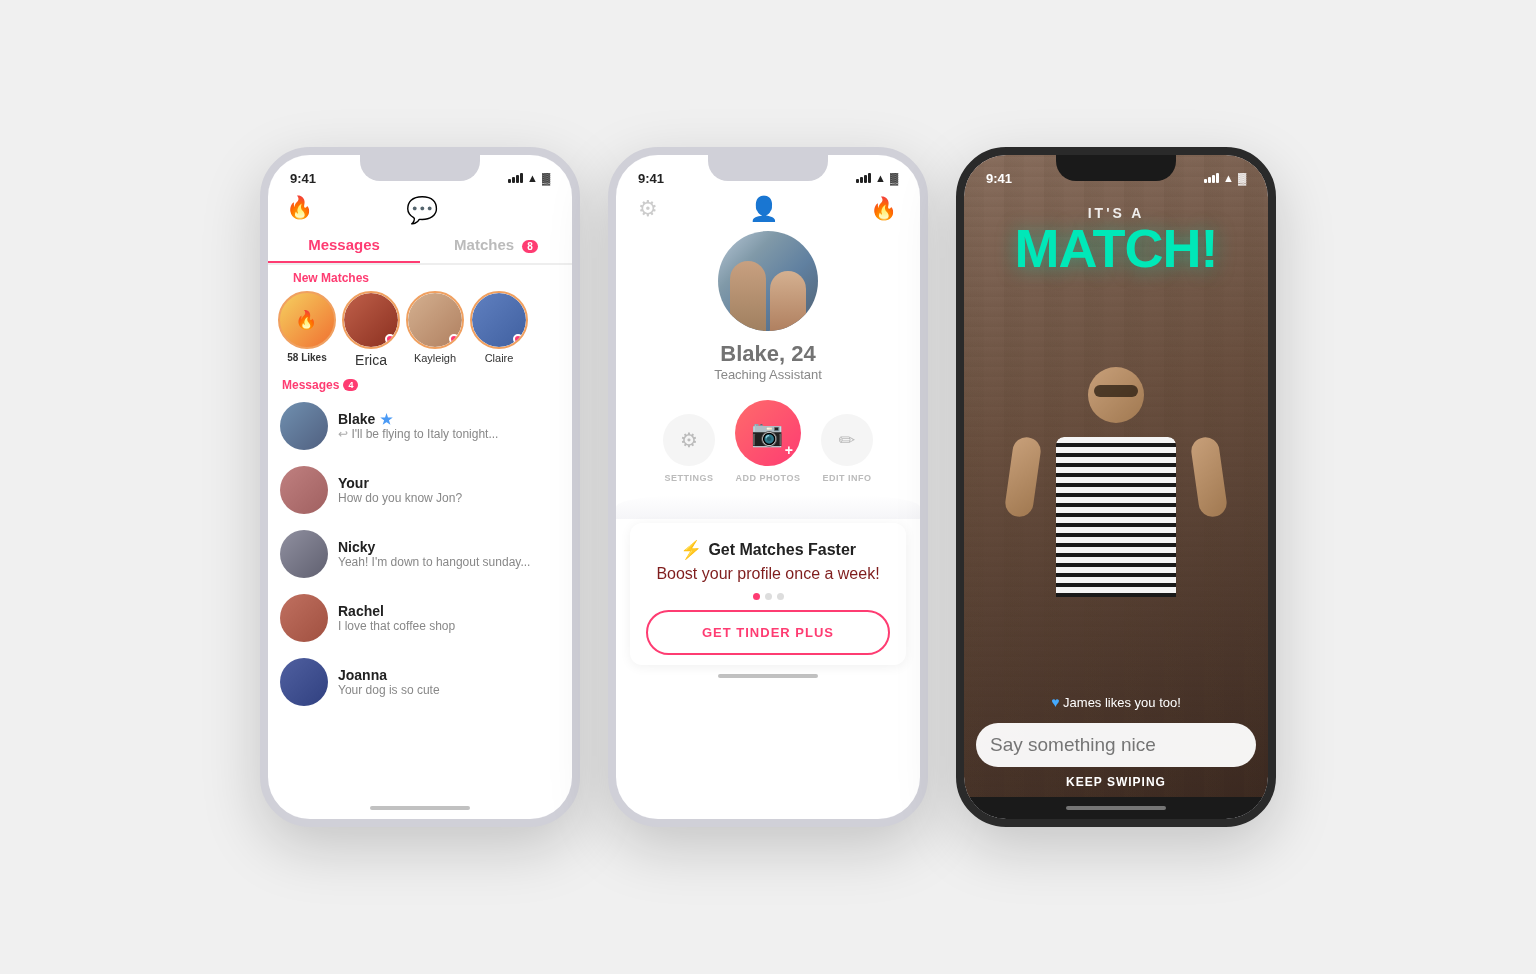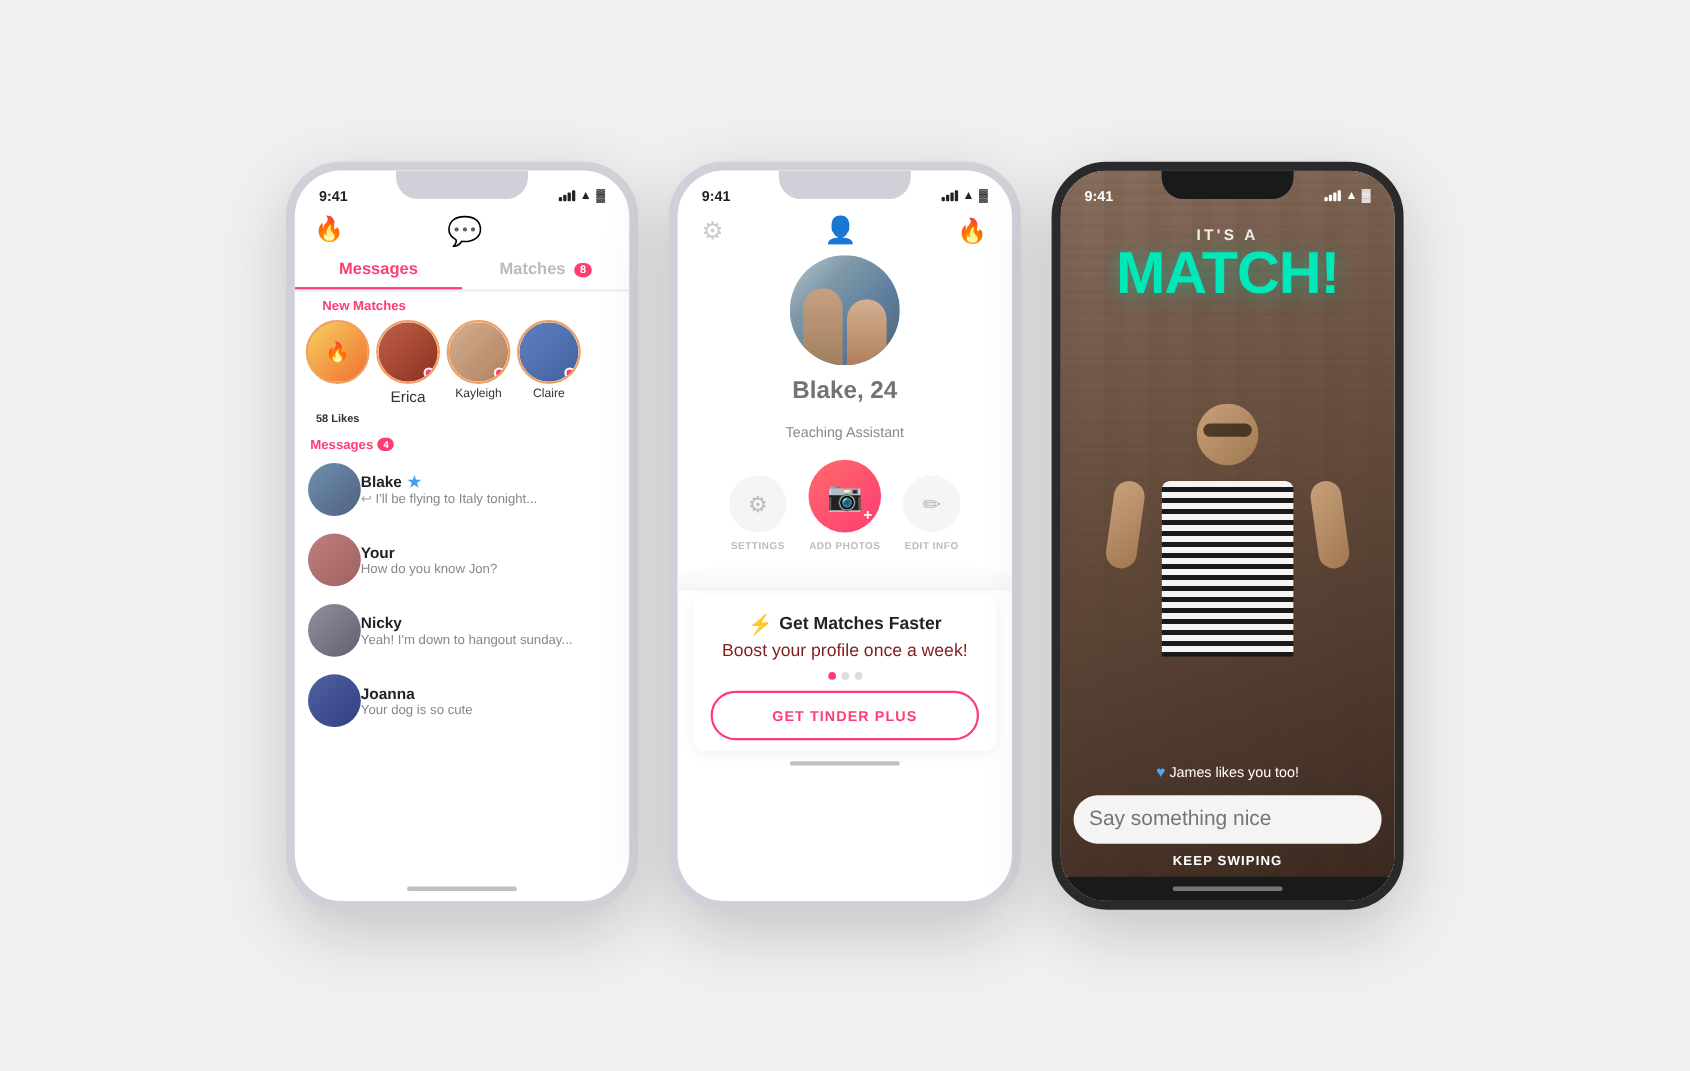--- a/index.html
+++ b/index.html
@@ -101,21 +101,21 @@
       border-radius: 50%;
       border: 2px solid #f0a060;
       overflow: hidden;
       position: relative;
       background: #ccc;
     }
     .match-avatar .avatar-wrap.likes {
       border: 2px solid #f0a060;
       background: linear-gradient(135deg, #f0c060, #e87040);
     }
-    .match-avatar .avatar-label { font-size: 11px; color: #333; font-weight: 500; margin-top: 24px; }
+    .match-avatar .avatar-label { font-size: 11px; color: #333; font-weight: 500; }
 
     
     .avatar-photo {
       width: 100%;
       height: 100%;
       border-radius: 50%;
     }
     .av-erica { background: linear-gradient(135deg, #c0604a, #8b3020); }
 
     .online-dot {
@@ -132,20 +132,21 @@
       background: #fe3c72;
       color: #fff;
       border-radius: 10px;
       font-size: 9px;
       padding: 1px 5px;
     }
     .msg-item {
       display: flex;
       align-items: center;
       padding: 8px 12px;
+      gap: 10px;
       cursor: pointer;
     }
     .msg-avatar {
       width: 48px;
       height: 48px;
       border-radius: 50%;
       flex-shrink: 0;
       overflow: hidden;
     }
     .msg-info { flex: 1; min-width: 0; }
@@ -342,20 +343,27 @@
       </div>
 
       <div class="msg-item">
         <div style="width:48px;height:48px;border-radius:50%;background:linear-gradient(135deg,#9090a0,#606070);flex-shrink:0;"></div>
         <div class="msg-info">
           <div class="msg-name">Nicky</div>
           <div class="msg-preview">Yeah! I'm down to hangout sunday...</div>
         </div>
       </div>
 
+      <div class="msg-item">
+        <div style="width:48px;height:48px;border-radius:50%;background:linear-gradient(135deg,#c07060,#a05040);flex-shrink:0;"></div>
+        <div class="msg-info">
+          <div class="msg-name">Rachel</div>
+          <div class="msg-preview">I love that coffee shop</div>
+        </div>
+      </div>
 
       <div class="msg-item">
         <div style="width:48px;height:48px;border-radius:50%;background:linear-gradient(135deg,#5060a0,#304080);flex-shrink:0;"></div>
         <div class="msg-info">
           <div class="msg-name">Joanna</div>
           <div class="msg-preview">Your dog is so cute</div>
         </div>
       </div>
     </div>
 
@@ -390,21 +398,21 @@
 
     <div style="display:flex;flex-direction:column;align-items:center;padding:0 20px 8px;">
       <div style="width:100px;height:100px;border-radius:50%;overflow:hidden;margin-bottom:10px;background:linear-gradient(135deg,#a0c0d8,#7090b0);">
 
         <div style="width:100%;height:100%;background:linear-gradient(135deg,#b8c8d8 0%,#8099a8 30%,#6080a0 60%,#506070 100%);display:flex;align-items:flex-end;justify-content:center;gap:4px;">
           <div style="width:36px;height:70px;background:linear-gradient(180deg,#c8a080,#a08060);border-radius:18px 18px 0 0;"></div>
           <div style="width:36px;height:60px;background:linear-gradient(180deg,#d4b090,#b08060);border-radius:18px 18px 0 0;"></div>
         </div>
       </div>
       <div style="font-size:22px;font-weight:700;color:#737373;">Blake, 24</div>
-      <div style="font-size:13px;color:#888;margin-top:17px;">Teaching Assistant</div>
+      <div style="font-size:13px;color:#888;margin-top:0;">Teaching Assistant</div>
     </div>
 
     <div style="display:flex;justify-content:center;align-items:flex-end;gap:20px;padding:10px 20px 8px;">
       <div class="action-btn">
         <div class="action-icon-wrap" style="width:52px;height:52px;border-radius:50%;background:#f5f5f5;display:flex;align-items:center;justify-content:center;font-size:20px;color:#bbb;">
           <span>⚙</span>
         </div>
         <div style="font-size:9px;color:#bbb;font-weight:600;letter-spacing:0.5px;margin-top:3px;text-transform:uppercase;">SETTINGS</div>
       </div>
       <div class="action-btn">

